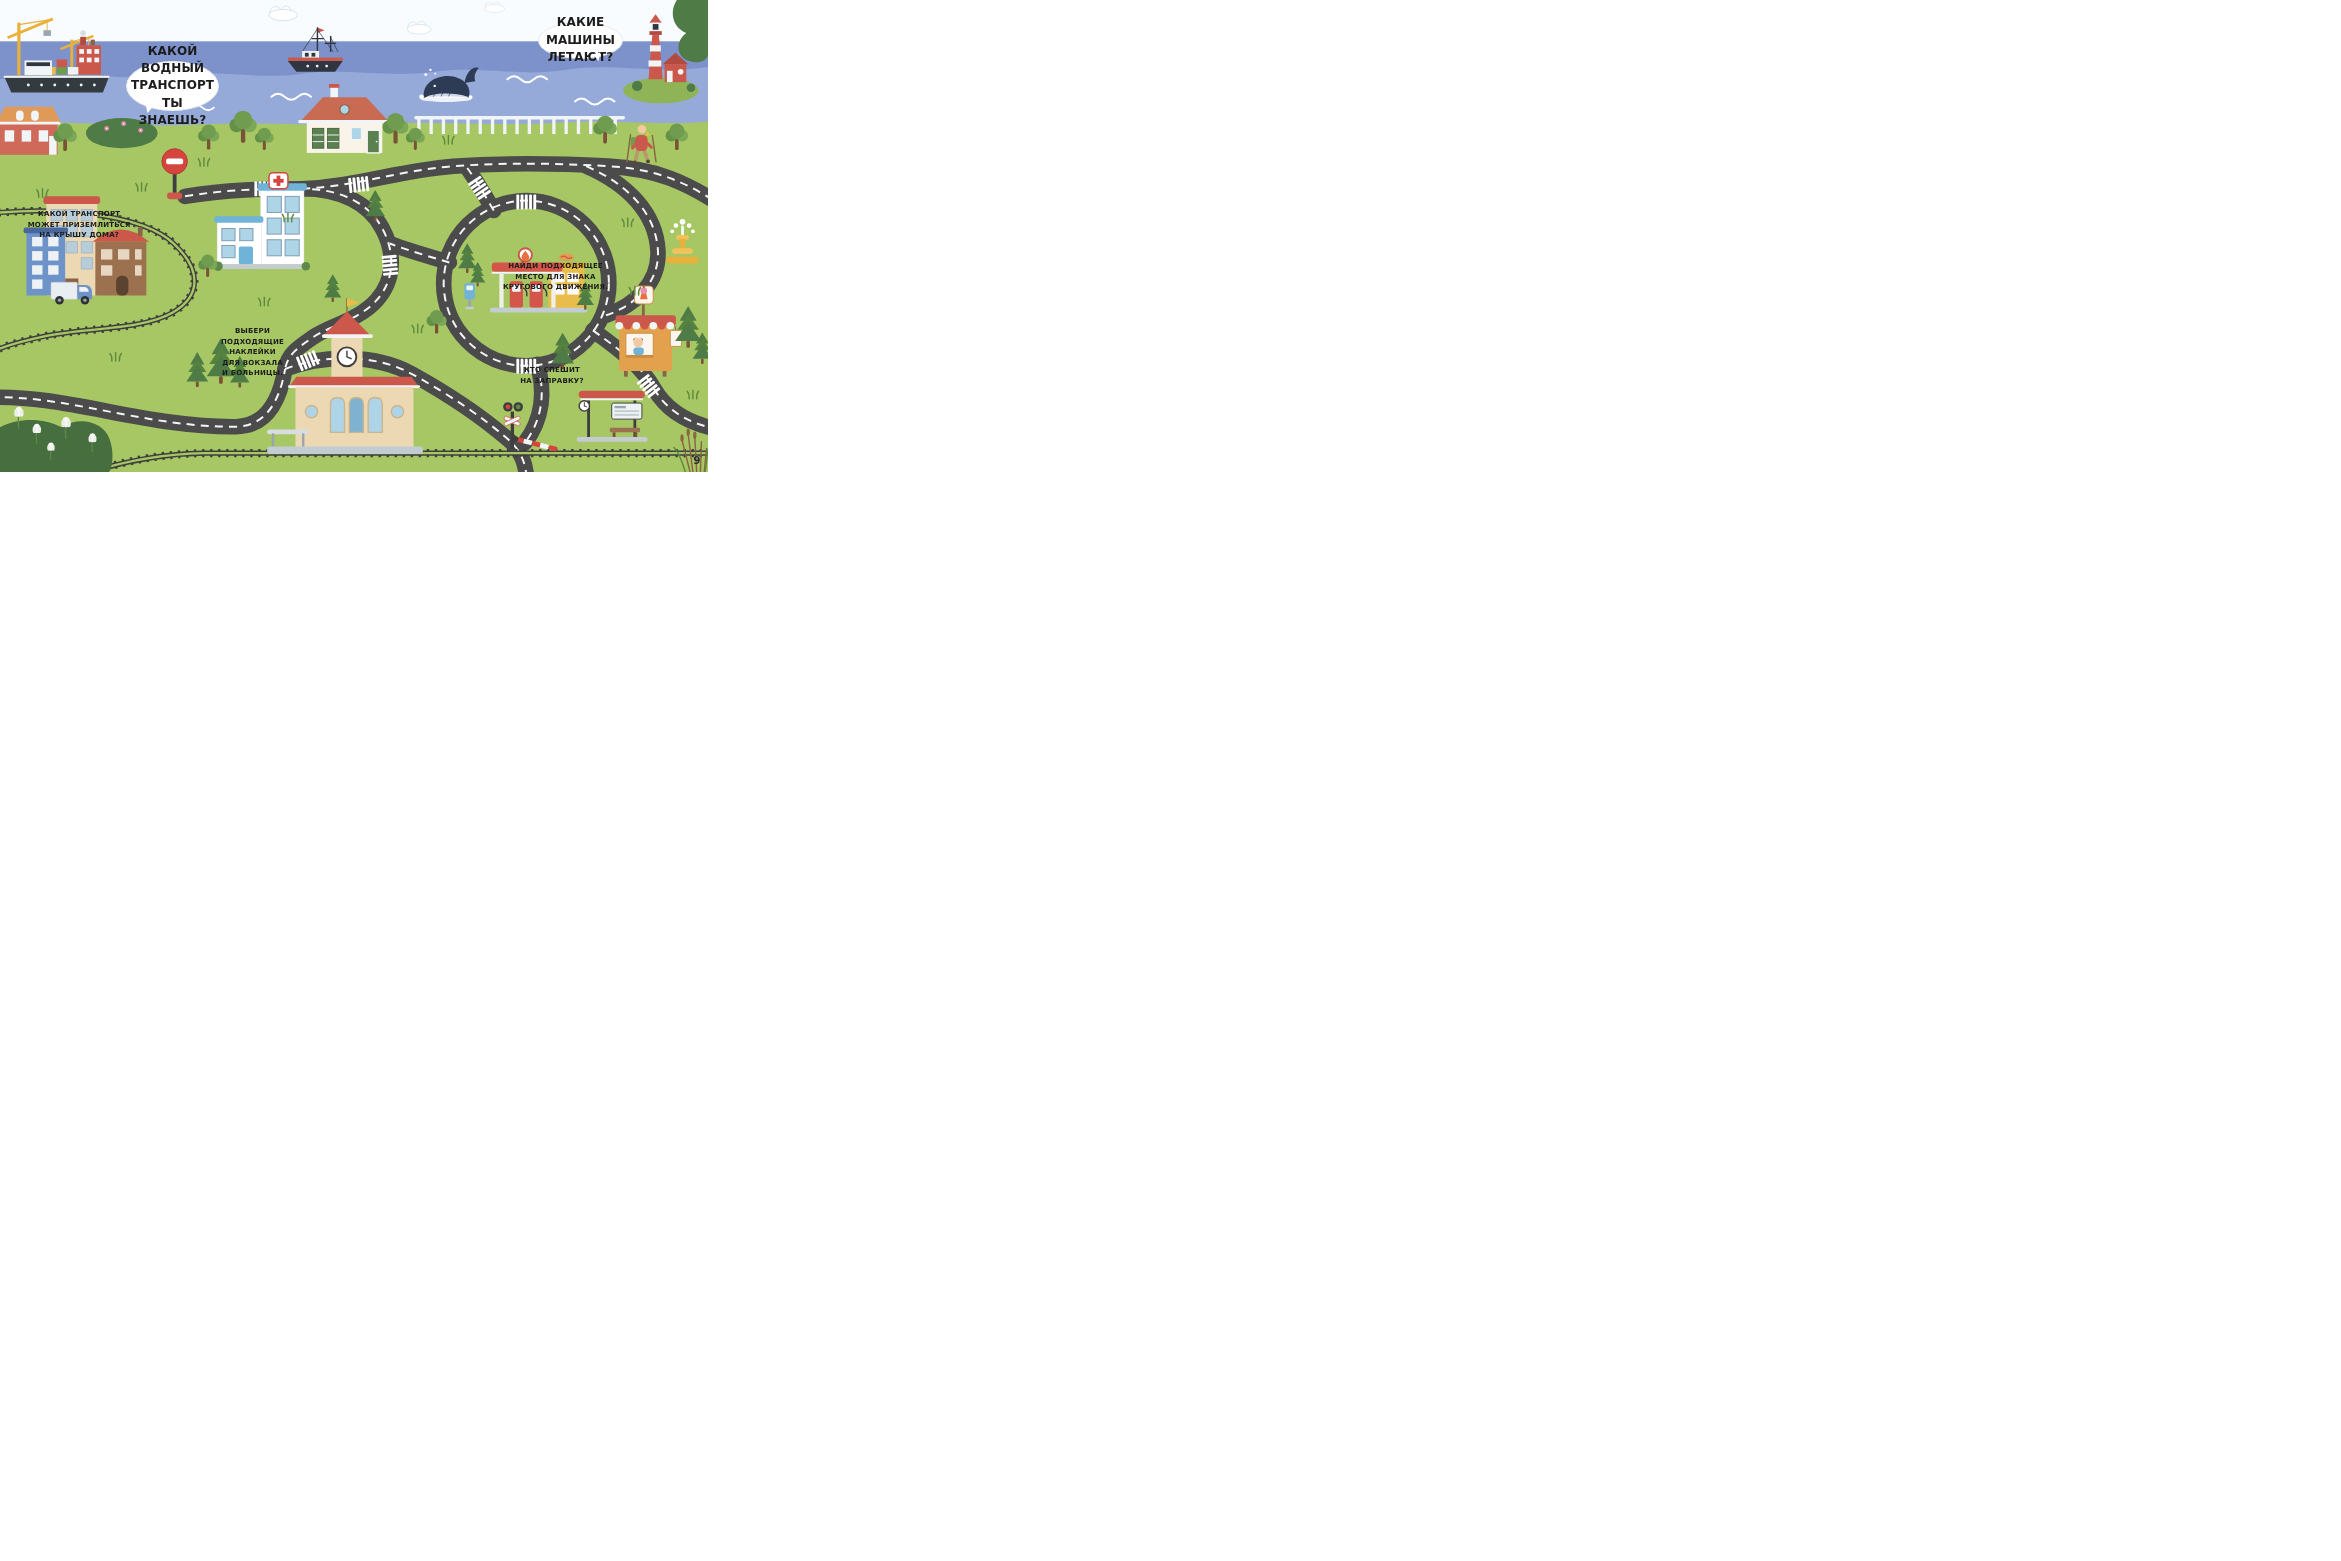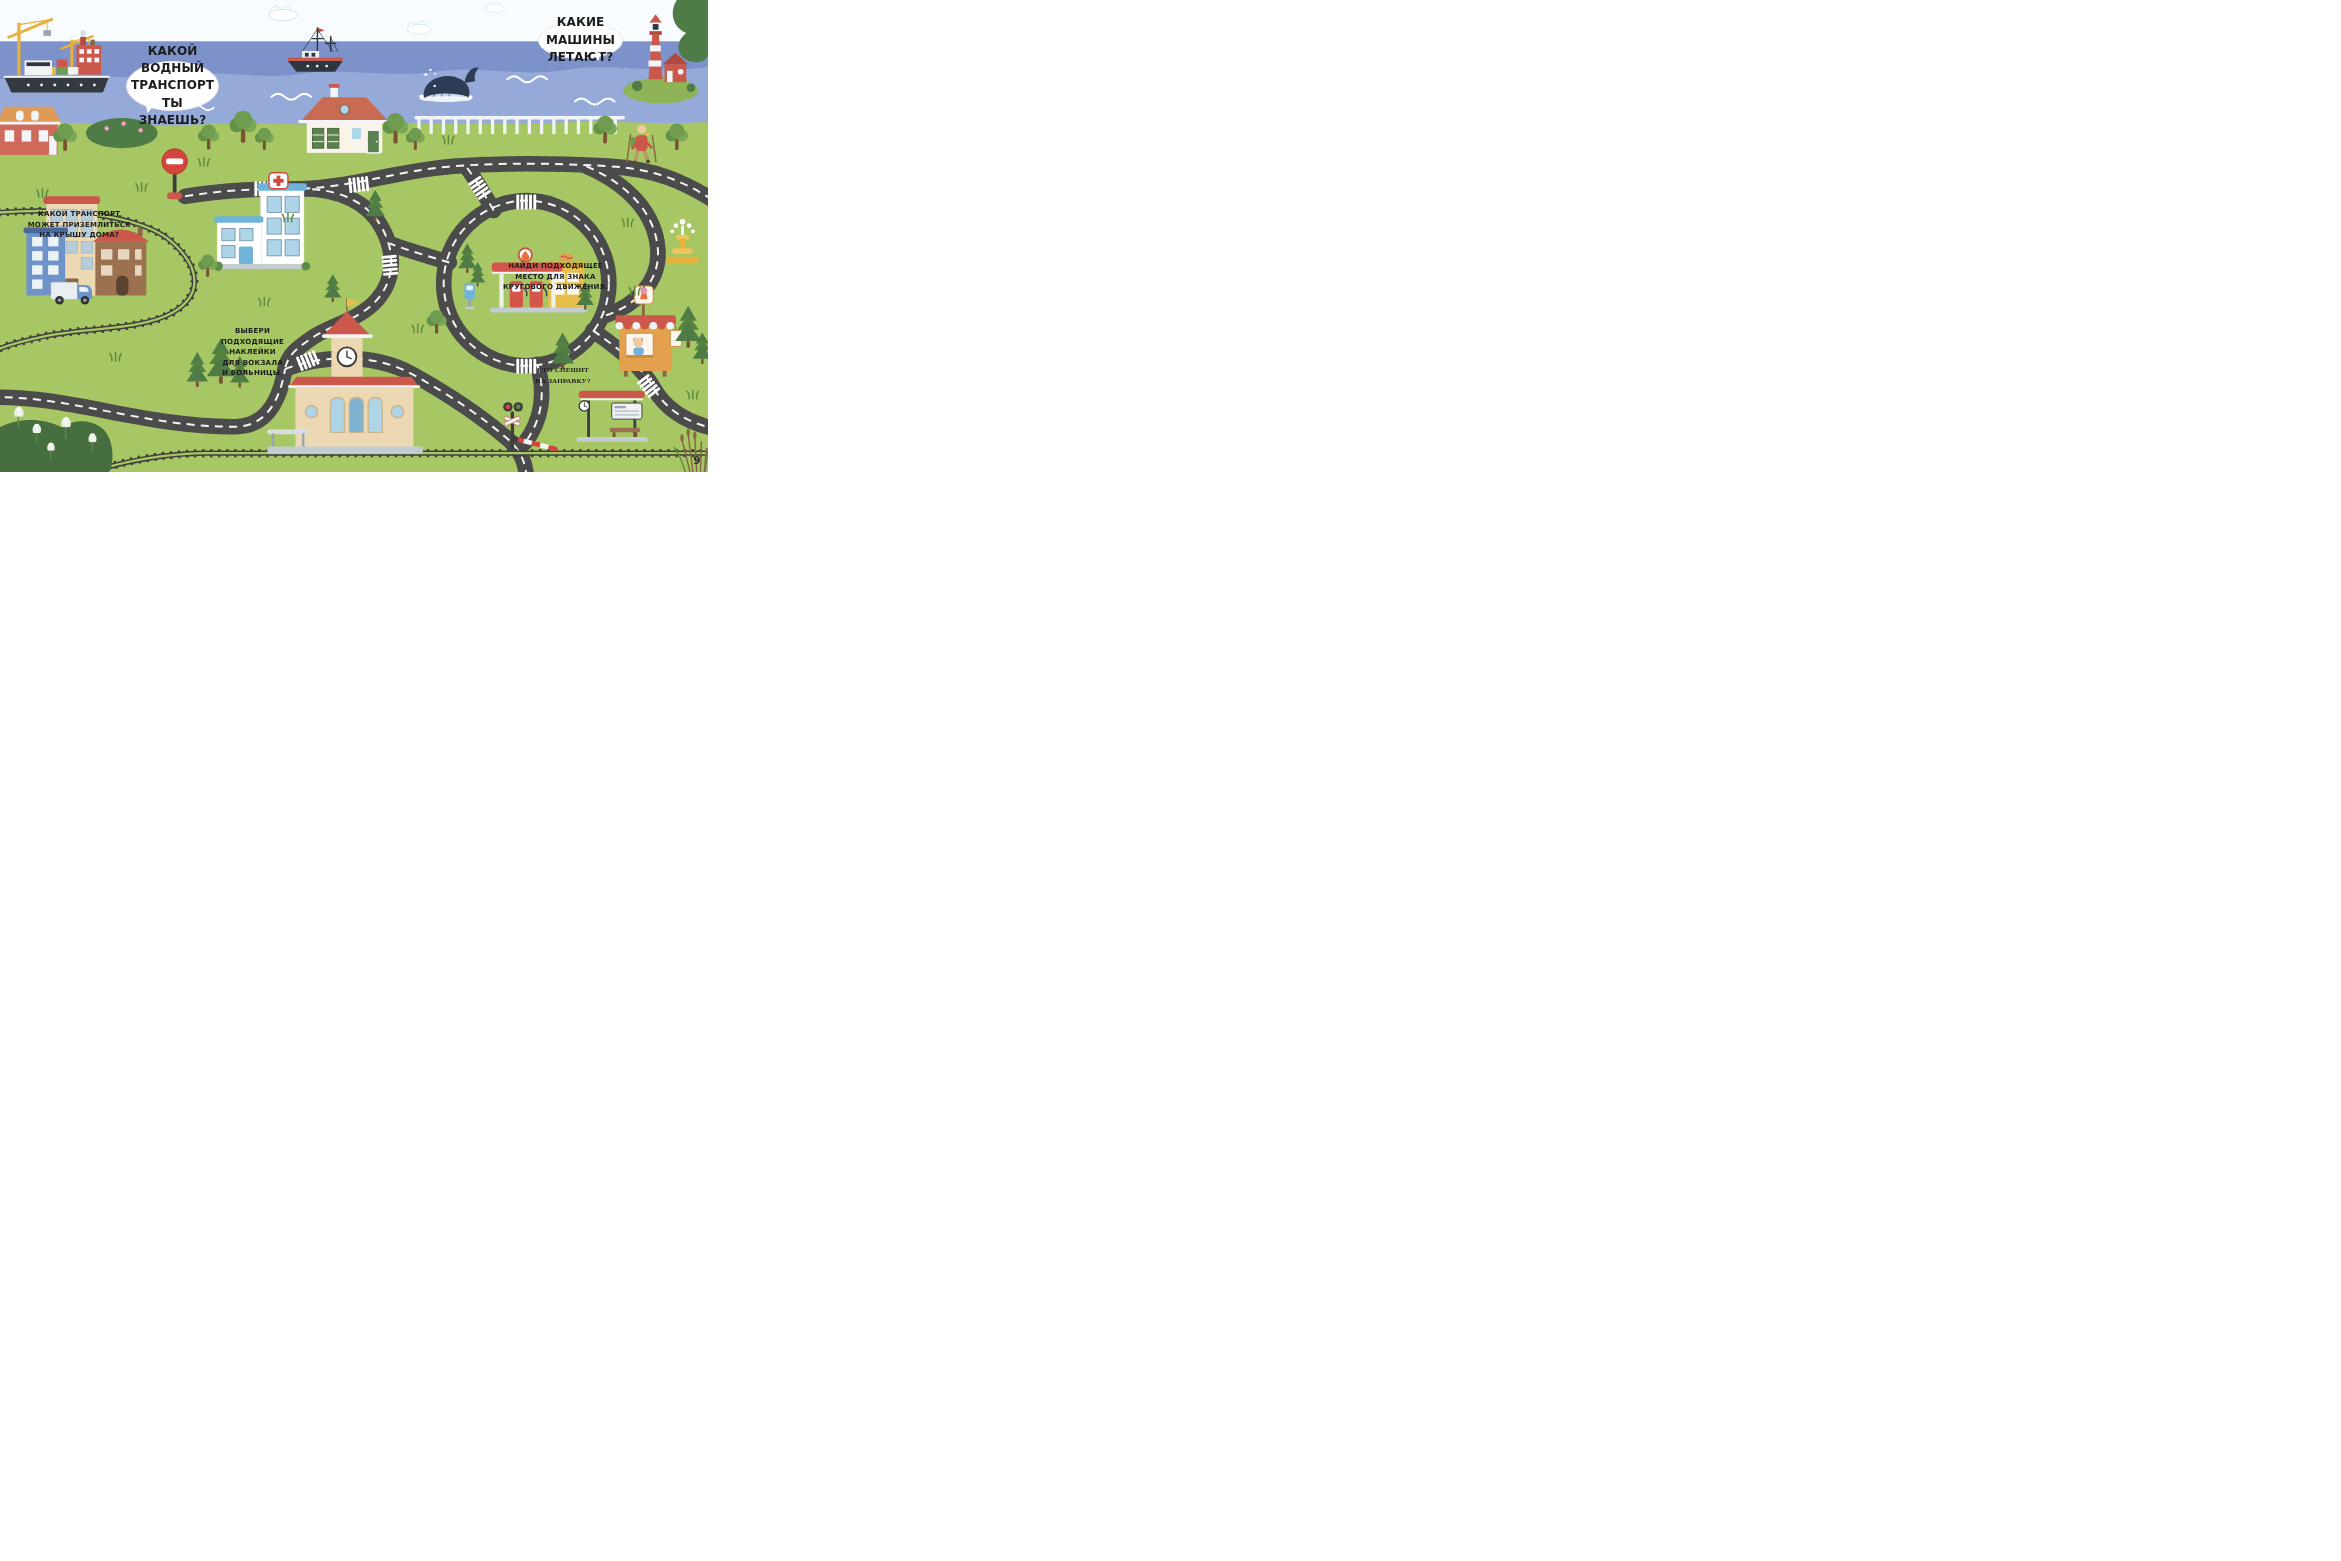--- a/index.html
+++ b/index.html
@@ -588,18 +588,18 @@
 может приземлиться
 на крышу дома?</div>
 <div class="q" style="left:210px;top:278px;width:85px;">Выбери
 подходящие
 наклейки
 для вокзала
 и больницы.</div>
 <div class="q" style="left:500px;top:213px;width:111px;">Найди подходящее
 место для знака
 кругового движения.</div>
-<div class="q" style="left:524px;top:317px;width:78px;font-family:Liberation Serif, serif;">Кто спешит
+<div class="q" style="left:513px;top:317px;width:78px;">Кто спешит
 на заправку?</div>
 
 <div class="pagenum">9</div>
 </div>
 
 
 </body></html>

